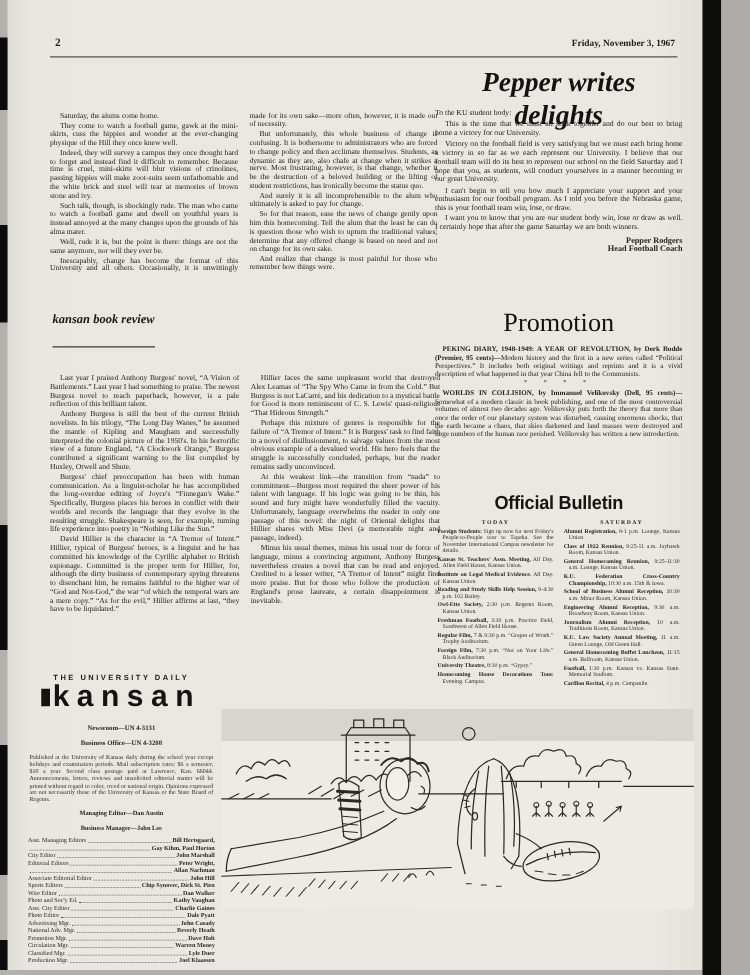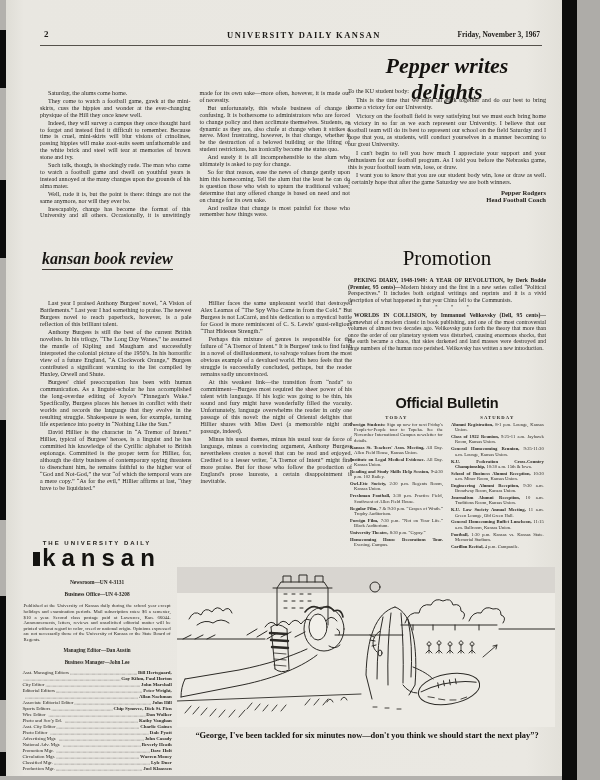--- a/index.html
+++ b/index.html
@@ -36,21 +36,21 @@
     font-size:6.1px;line-height:6.9px;text-align:justify;color:#26231f;
   }
   .letter-col{
     position:absolute;left:342px;top:87px;width:198px;height:172px;overflow:hidden;
     font-size:6.2px;line-height:7.2px;text-align:justify;color:#26231f;
   }
   .letter-col .salut{margin:0 0 2px;}
   .sig{margin-top:3px;text-align:right;font-weight:bold;font-size:6.6px;line-height:7.6px;}
 
   
-  .kicker{position:absolute;left:36px;top:250px;font-size:16px;font-weight:bold;font-style:italic;border-bottom:1px solid #3c3933;padding-bottom:1px;color:#1a1815;}
+  .kicker{position:absolute;left:36px;top:250px;font-size:10px;font-weight:bold;font-style:italic;border-bottom:1px solid #3c3933;padding-bottom:16px;color:#1a1815;}
   .h-review{position:absolute;left:56px;top:262px;width:300px;font-size:28px;color:#14120f;}
   .review-cols{
     position:absolute;left:34px;top:300px;width:312px;height:238px;overflow:hidden;
     column-count:2;column-gap:9px;
     font-size:6.1px;line-height:7.0px;text-align:justify;color:#26231f;
   }
 
   
   .h-paperbacks{position:absolute;left:342px;top:246px;width:198px;text-align:center;font-size:21px;color:#14120f;}
   .paperbacks{
@@ -89,21 +89,20 @@
   .cartoon{position:absolute;left:171px;top:567px;width:378px;height:160px;}
   .caption{position:absolute;left:171px;top:731px;width:380px;text-align:center;font-weight:bold;font-size:8.4px;color:#14120f;}
 </style>
 </head>
 <body>
 
 <div class="sheet">
 
   <div class="hdr">
     <span class="pg">2</span>
-    <span class="ttl">UNIVERSITY DAILY KANSAN</span>
     <span class="dt">Friday, November 3, 1967</span>
   </div>
   <div class="hdr-rule"></div>
 
   <div class="lead-cols colbody">
       <p>Saturday, the alums come home.</p>
       <p>They come to watch a football game, gawk at the mini-skirts, cuss the hippies and wonder at the ever-changing physique of the Hill they once knew well.</p>
       <p>Indeed, they will survey a campus they once thought hard to forget and instead find it difficult to remember. Because time is cruel, mini-skirts will blur visions of crinolines, passing hippies will make zoot-suits seem unfathomable and the white brick and steel will tear at memories of brown stone and ivy.</p>
       <p>Such talk, though, is shockingly rude. The man who came to watch a football game and dwell on youthful years is instead annoyed at the many changes upon the grounds of his alma mater.</p>
       <p>Well, rude it is, but the point is there: things are not the same anymore, nor will they ever be.</p>
@@ -365,21 +364,20 @@
       <g stroke-width="0.9">
         <path d="M0 134 L184 127"></path>
         <path d="M8 146 l6 -7 m2 8 l6 -7 m2 8 l6 -7 m3 8 l6 -7 m3 8 l6 -7 m4 7 l6 -7 m4 7 l6 -7"></path>
         <path d="M70 142 l5 -6 m3 7 l5 -6 m3 7 l5 -6 m4 6 l5 -6 m4 6 l5 -6"></path>
         <path d="M128 138 l5 -6 m4 6 l5 -6 m4 6 l5 -6"></path>
         <path d="M150 135 q3 -6 6 0 m8 -2 q3 -6 6 0"></path>
         <path d="M196 140 l4 0 m8 1 l4 0 m8 1 l4 0"></path>
       </g>
     </g>
   </svg>
-  <div class="caption">“George, I've been tackled for six minutes now—don't you think we should start the next play”?</div>
 
 </div>
 
 <div class="edge-mark" style="top:30px;height:58px;"></div>
 <div class="edge-mark" style="top:180px;height:78px;"></div>
 <div class="edge-mark" style="top:420px;height:100px;"></div>
 <div class="edge-mark" style="top:596px;height:104px;"></div>
 <div class="edge-mark" style="top:752px;height:24px;"></div>
 <div class="right-band"></div>
 <div class="right-outer"></div>

